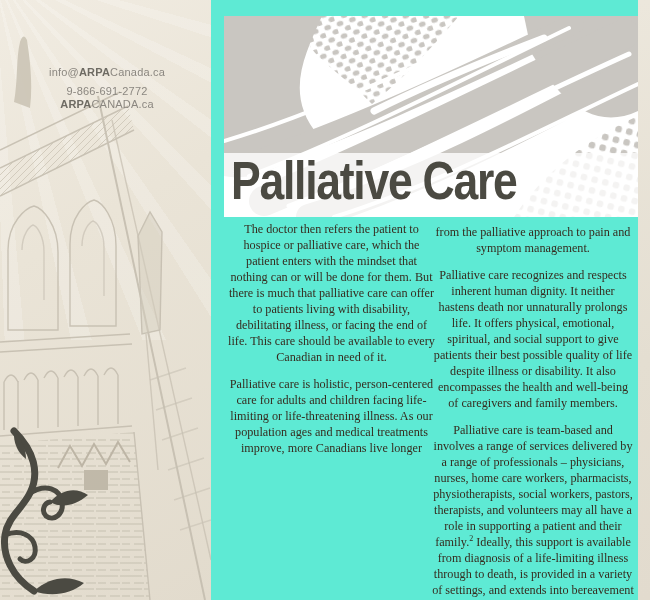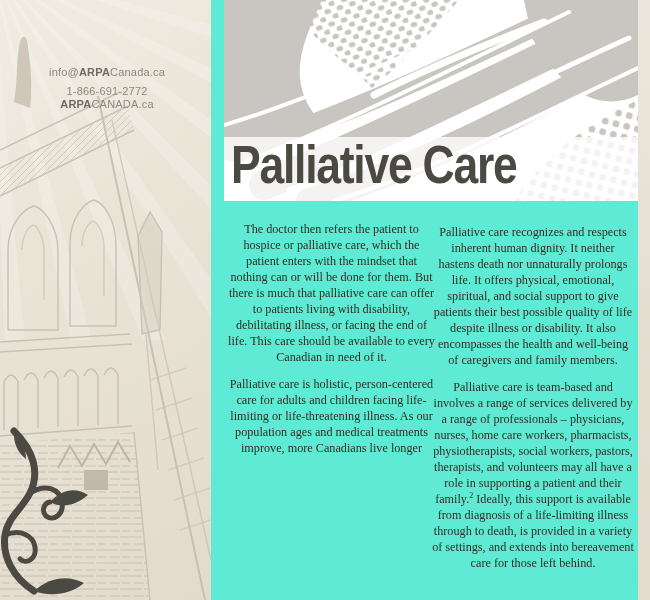--- a/index.html
+++ b/index.html
@@ -13,21 +13,21 @@
         background:repeating-conic-gradient(from 95deg at -4% -10%,
           rgba(255,255,255,.65) 0deg 3deg, rgba(255,255,255,0) 3deg 10deg);}
   .tower-svg{position:absolute;left:0;top:0;}
   .flourish-svg{position:absolute;left:0;bottom:-3px;}
   .contact{position:absolute;left:49px;top:66px;font-size:11px;line-height:13px;
            color:#8b8780;letter-spacing:.2px;}
   .contact b{color:#6e6b63;font-weight:700;}
   .contact .email-line{margin-bottom:6px;}
 
   
-  .hero{position:absolute;left:224px;top:0;width:414px;height:201px;text-decoration:underline;}
+  .hero{position:absolute;left:224px;top:16px;width:414px;height:201px;text-decoration:underline;}
   .hands-svg{position:absolute;left:0;top:0;}
   .hero-title{position:absolute;left:7px;top:137px;margin:0;font-size:53px;line-height:56px;
               font-weight:700;color:#4b4a42;letter-spacing:-1.5px;white-space:nowrap;
               transform:scaleX(.84);transform-origin:0 0;}
 
   
   .edge-strip{position:absolute;left:638px;top:0;width:12px;height:600px;
               background:linear-gradient(180deg,#ece7dc 0%,#e4ded1 60%,#e2dbce 100%);}
 
   
@@ -78,21 +78,21 @@
         <path d="M98 96 L205 600" stroke-width="2"></path>
         <path d="M112 120 L211 560" opacity=".8"></path>
         <path d="M138 236 L150 212 L162 232 L160 330 L142 334 Z" fill="#d2cbbc" fill-opacity=".5"></path>
         <path d="M146 334 L158 470" opacity=".8"></path>
         <path d="M150 380 L186 368 M156 410 L192 398 M162 440 L198 428 M168 470 L204 458 M174 500 L210 488 M180 530 L211 520" opacity=".6"></path>
       </g>
     </svg>
 
     <div class="contact">
       <div class="email-line"><span>info@</span><b>ARPA</b><span>Canada.ca</span></div>
-      <div>1-866-691-2772</div>
+      <div>9-866-691-2772</div>
       <div><b>ARPA</b><span>CANADA.ca</span></div>
     </div>
 
     <svg class="flourish-svg" width="92" height="178" viewBox="0 0 92 178">
       <g fill="none" stroke="#4b4a42" stroke-linecap="round">
         <path d="M14 6 C34 26 40 48 30 68 C22 84 8 92 5 110 C2 130 12 152 34 166" stroke-width="7"></path>
         <path d="M30 68 C46 58 60 64 62 77 C64 89 54 97 46 91 C41 86 44 78 50 77" stroke-width="5"></path>
         <path d="M5 110 C20 104 33 110 35 122 C37 134 26 140 20 134" stroke-width="5"></path>
         <path d="M50 77 C62 64 76 62 88 70 C76 80 62 84 50 77 Z" fill="#4b4a42" stroke="none"></path>
         <path d="M34 166 C50 152 68 150 84 158 C70 170 50 172 34 166 Z" fill="#4b4a42" stroke="none"></path>
@@ -136,17 +136,18 @@
 
   <div class="edge-strip"></div>
 
   <main>
     <section class="col col-left">
       <p class="body-p">The doctor then refers the patient to hospice or palliative care, which the patient enters with the mindset that nothing can or will be done for them. But there is much that palliative care can offer to patients living with disability, debilitating illness, or facing the end of life. This care should be available to every Canadian in need of it.</p>
       <p class="body-p">Palliative care is holistic, person-centered care for adults and children facing life-limiting or life-threatening illness. As our population ages and medical treatments improve, more Canadians live longer</p>
     </section>
 
     <section class="col col-right">
+      <p class="body-p">from the palliative approach to pain and symptom management.</p>
       <p class="body-p">Palliative care recognizes and respects inherent human dignity. It neither hastens death nor unnaturally prolongs life. It offers physical, emotional, spiritual, and social support to give patients their best possible quality of life despite illness or disability. It also encompasses the health and well-being of caregivers and family members.</p>
       <p class="body-p"><span>Palliative care is team-based and involves a range of services delivered by a range of professionals – physicians, nurses, home care workers, pharmacists, physiotherapists, social workers, pastors, therapists, and volunteers may all have a role in supporting a patient and their family.</span><sup class="fn">2</sup><span> Ideally, this support is available from diagnosis of a life-limiting illness through to death, is provided in a variety of settings, and extends into bereavement care for those left behind.</span></p>
     </section>
   </main>
 </div>
 
 </body></html>

